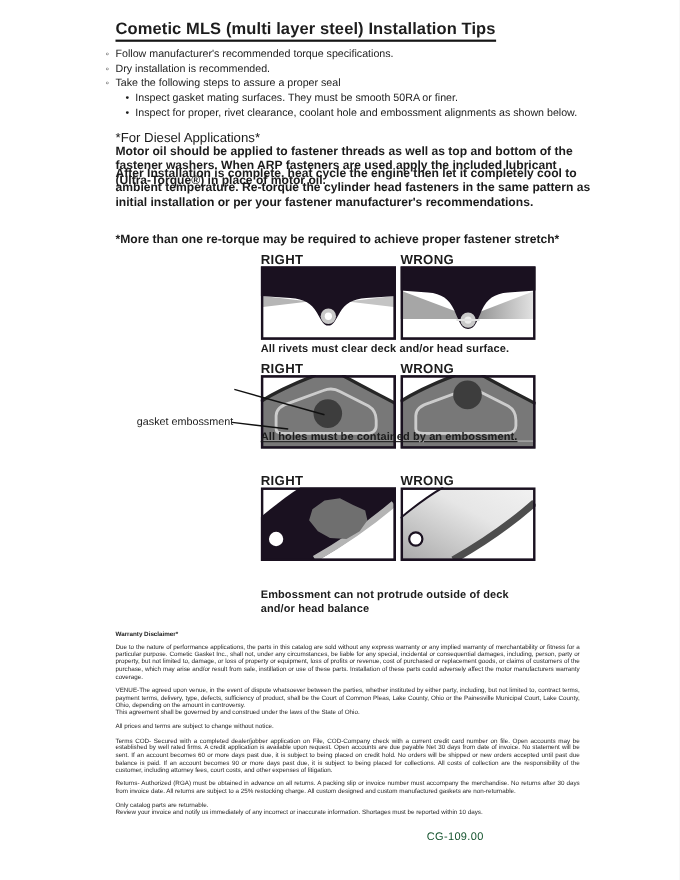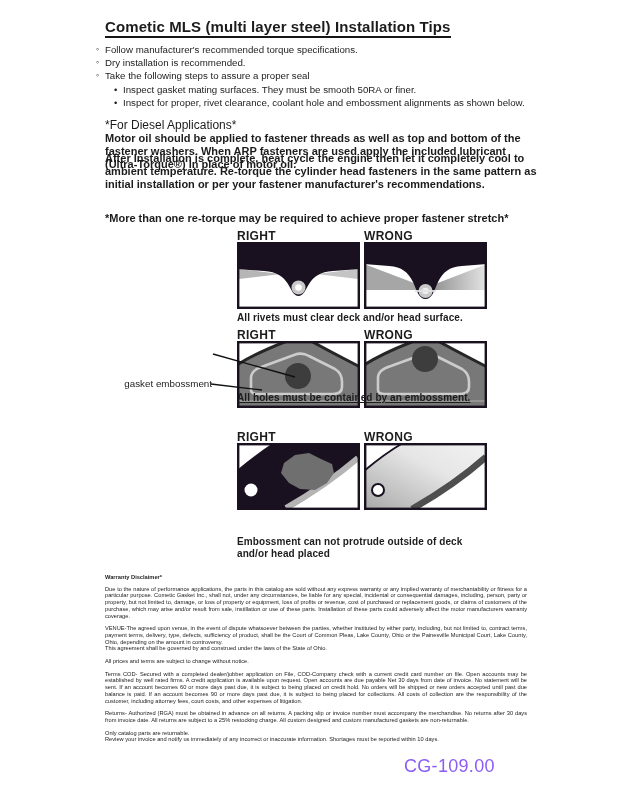--- a/index.html
+++ b/index.html
@@ -28,21 +28,21 @@
   .dg-cap{font-size:10px;font-weight:700;line-height:11.5px;letter-spacing:.1px;}
   .panel{position:absolute;width:123px;height:67px;}
   
   .pt-label{width:130px;text-align:right;font-size:9.8px;line-height:10px;}
   .leader{position:absolute;z-index:5;}
   
   .legal{left:105px;top:574px;width:422px;font-size:5.7px;line-height:6.7px;text-align:justify;}
   .legal .lg-h{font-weight:bold;margin-bottom:5px;text-align:left;}
   .legal p{margin:0 0 6px 0;}
   .legal .tight{margin:0;}
-  .pagenum{left:404px;top:756px;font-size:18px;letter-spacing:.3px;color:#8b5cf6;}
+  .pagenum{left:388px;top:756px;font-size:10px;letter-spacing:.3px;color:#14532d;}
 </style>
 </head>
 <body>
 
 <div class="page">
 
   <div class="abs doc-title">Cometic MLS (multi layer steel) Installation Tips</div>
 
   <div class="abs bullets">
     <div class="b-item"><span class="mk">◦</span><span>Follow manufacturer's recommended torque specifications.</span></div>
@@ -150,21 +150,21 @@
     <path d="M0,28 C12,18 25,8 39,0 L123,0 L123,13 C96,36 71,52 48,67 L0,67 Z" fill="url(#g3)"></path>
     <path d="M123,20 C99,41 78,56 60,67 L123,67 Z" fill="#ffffff"></path>
     <path d="M122,14 C96,37 71,53 48,66" stroke="#4e4e4e" stroke-width="6.5" fill="none"></path>
     <path d="M39,0 C25,8 12,18 0,28" stroke="#1a1120" stroke-width="1.8" fill="none"></path>
     <circle cx="14" cy="47" r="6" fill="#ffffff" stroke="#1a1120" stroke-width="2"></circle>
     <rect x="1.2" y="1.2" width="120.6" height="64.6" fill="none" stroke="#1a1120" stroke-width="2.4"></rect>
   </svg>
 
   <div class="abs dg-cap" style="left:237px;top:497px;width:240px;margin-top:39px;">
     <div>Embossment can not protrude outside of deck</div>
-    <div>and/or head placed</div>
+    <div>and/or head balance</div>
   </div>
 
   <div class="abs legal">
     <div class="lg-h">Warranty Disclaimer*</div>
     <p>Due to the nature of performance applications, the parts in this catalog are sold without any express warranty or any implied warranty of merchantability or fitness for a particular purpose.  Cometic Gasket Inc., shall not, under any circumstances, be liable for any special, incidental or consequential damages, including, person, party or property, but not limited to, damage, or loss of property or equipment, loss of profits or revenue, cost of purchased or replacement goods, or claims of customers of the purchase, which may arise and/or result from sale, instillation or use of these parts.  Installation of these parts could adversely affect the motor manufacturers warranty coverage.</p>
     <p class="tight">VENUE-The agreed upon venue, in the event of dispute whatsoever between the parties, whether instituted by either party, including, but not limited to, contract terms, payment terms, delivery, type, defects, sufficiency of product, shall be the Court of Common Pleas, Lake County, Ohio or the Painesville Municipal Court, Lake County, Ohio, depending on the amount in controversy.</p>
     <p>This agreement shall be governed by and construed under the laws of the State of Ohio.</p>
     <p>All prices and terms are subject to change without notice.</p>
     <p>Terms COD- Secured with a completed dealer/jobber application on File, COD-Company check with a current credit card number on file.  Open accounts may be established by well rated firms.  A credit application is available upon request.  Open accounts are due payable Net 30 days from date of invoice.  No statement will be sent.  If an account becomes 60 or more days past due, it is subject to being placed on credit hold.  No orders will be shipped or new orders accepted until past due balance is paid.  If an account becomes 90 or more days past due, it is subject to being placed for collections.  All costs of collection are the responsibility of the customer, including attorney fees, court costs, and other expenses of litigation.</p>
     <p>Returns- Authorized (RGA) must be obtained in advance on all returns.  A packing slip or invoice number must accompany the merchandise.  No returns after 30 days from invoice date.  All returns are subject to a 25% restocking charge.  All custom designed and custom manufactured gaskets are non-returnable.</p>

